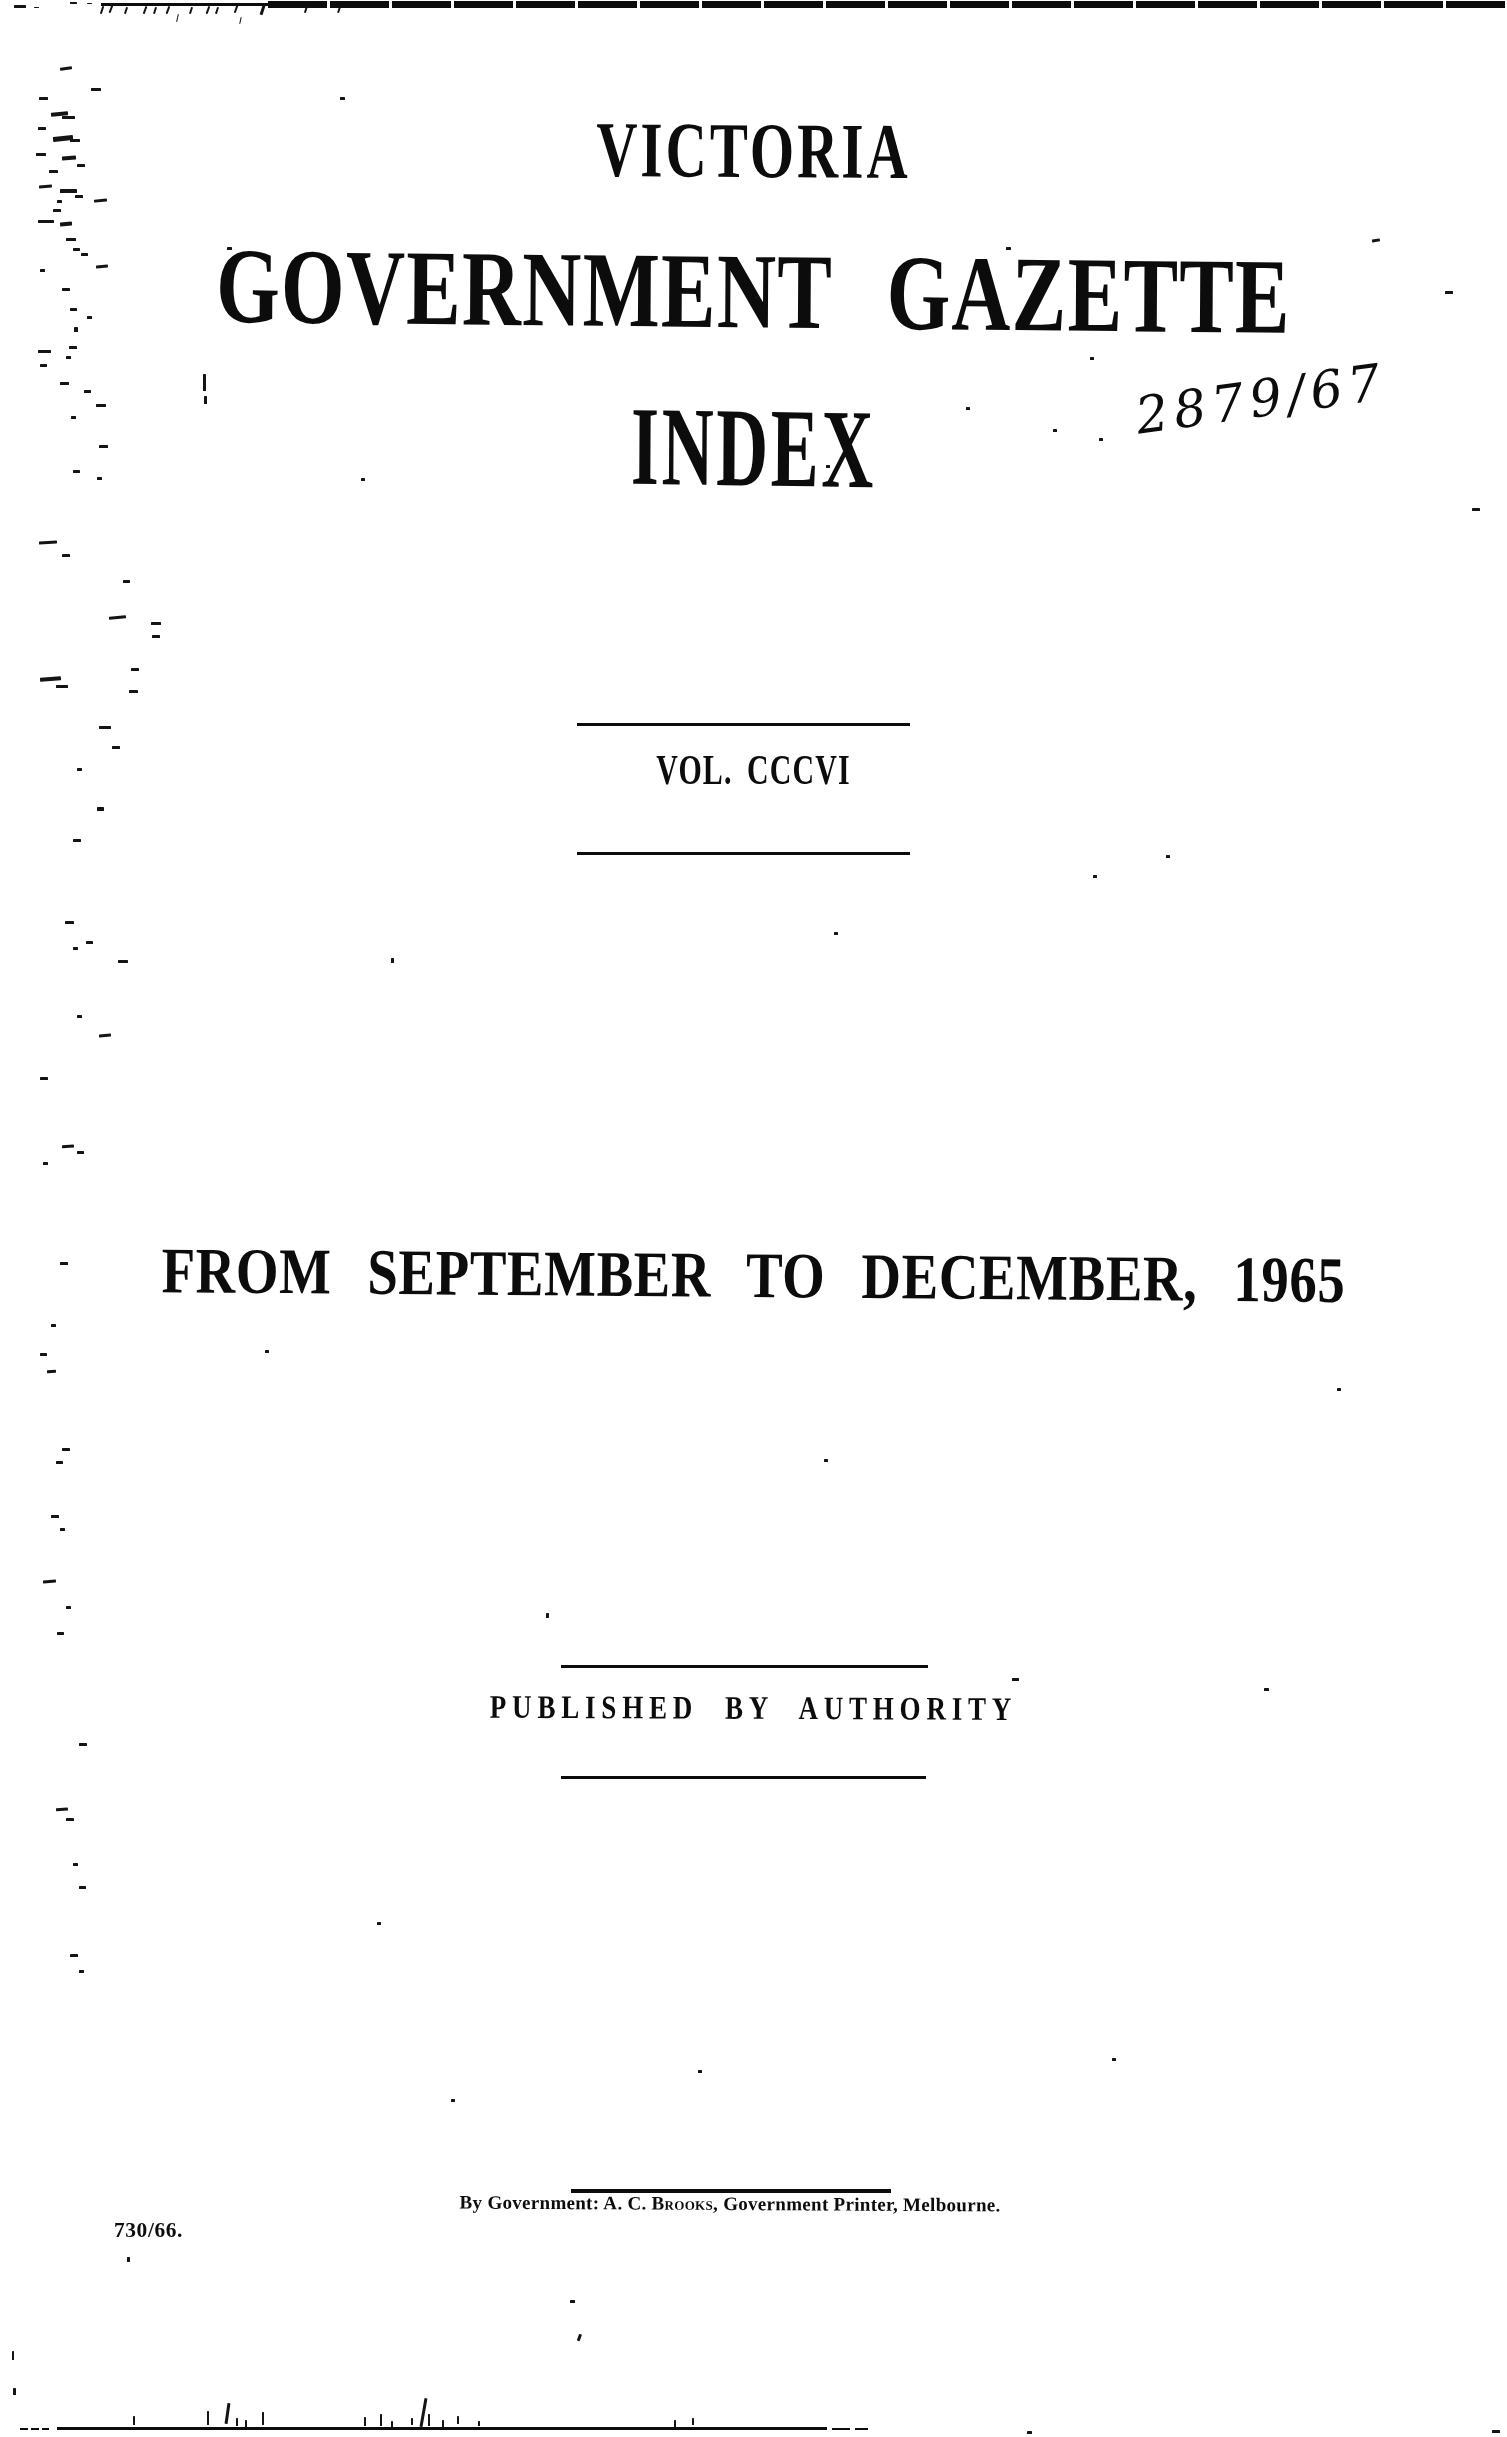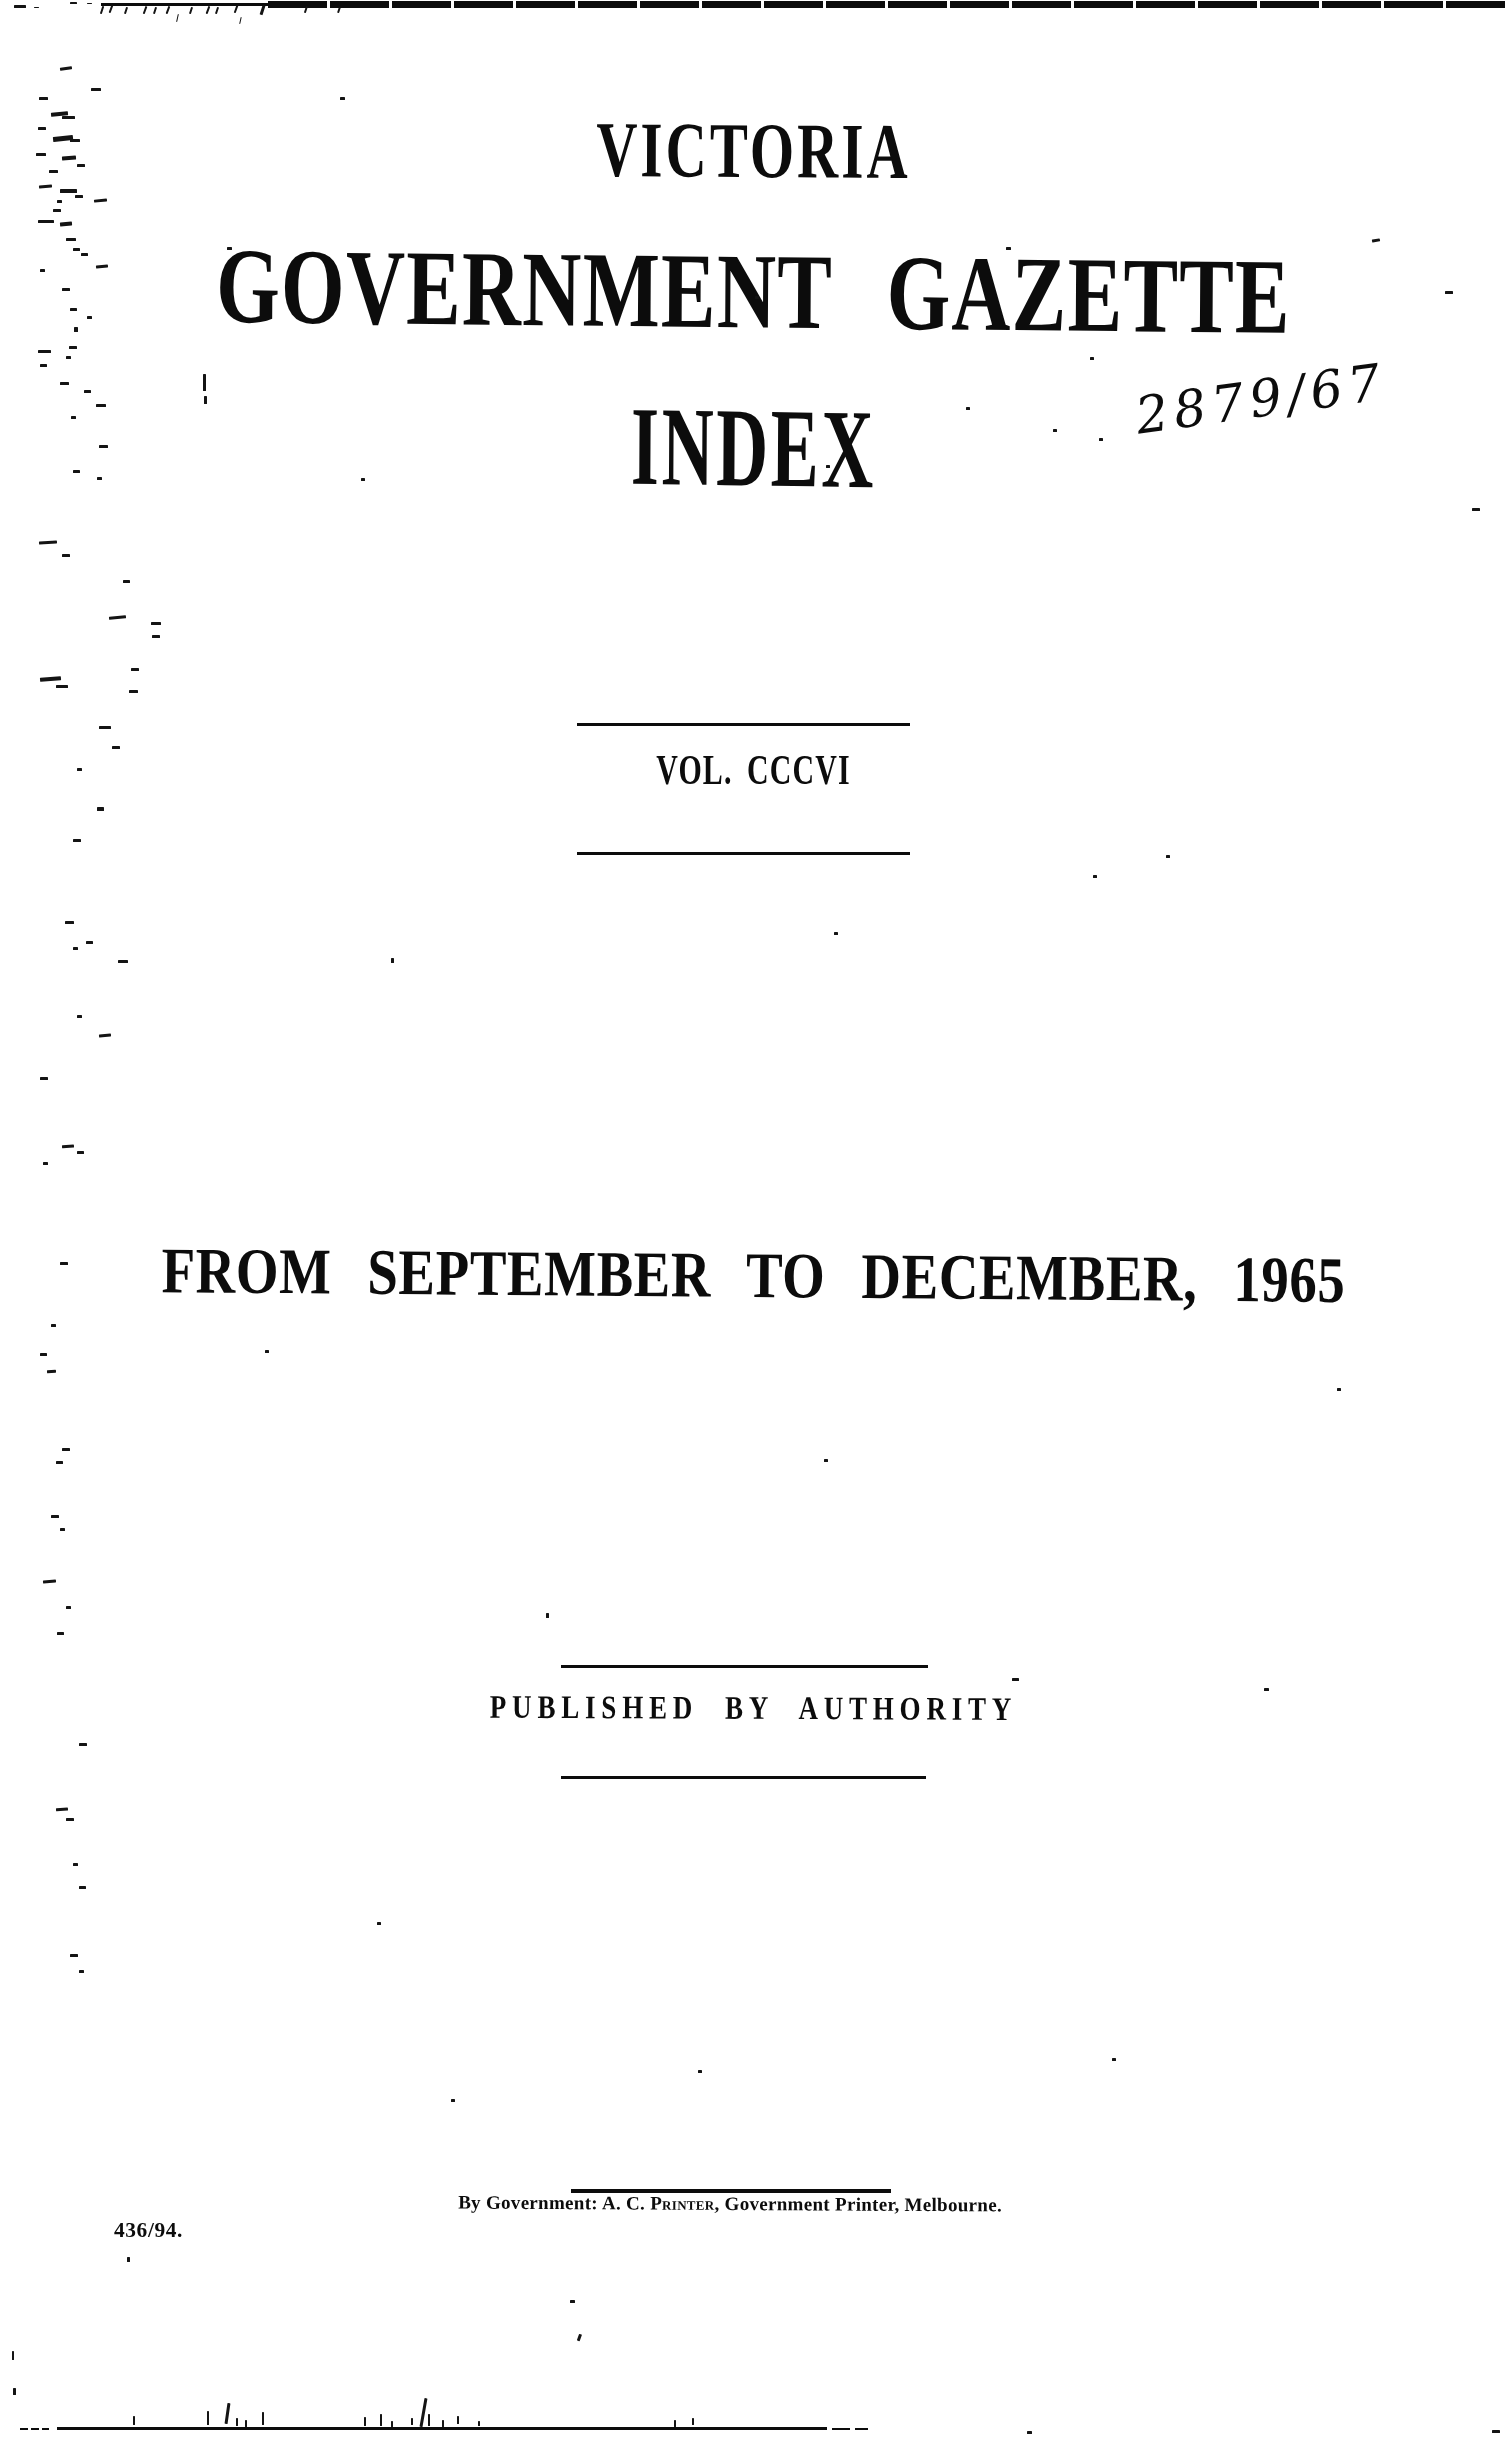--- a/index.html
+++ b/index.html
@@ -81,24 +81,24 @@
   <div class="rule" id="rule-vol-bottom"></div>
 
   <div class="line" id="date-range">FROM SEPTEMBER TO DECEMBER, 1965</div>
 
   <div class="rule" id="rule-pub-top"></div>
   <div class="line" id="published">PUBLISHED BY AUTHORITY</div>
   <div class="rule" id="rule-pub-bottom"></div>
 
   <div class="rule" id="rule-imprint"></div>
   <div class="line" id="imprint">
-    <span>By Government: A. C. </span><span class="sc">Printer</span><span>, Government Printer, Melbourne.</span>
+    <span>By Government: A. C. </span><span class="sc">Brooks</span><span>, Government Printer, Melbourne.</span>
   </div>
 
-  <div id="print-code">436/94.</div>
+  <div id="print-code">730/66.</div>
 
   <div id="edge-bottom-main"></div>
   <div id="edge-bottom-l"></div>
   <div id="edge-bottom-r"></div>
 
   <div id="artifact-layer">
       <div class="speck" style="left: 14.3px; top: 5.2px; width: 11.7px; height: 2.6px;"></div>
       <div class="speck" style="left: 34px; top: 6.5px; width: 5.2px; height: 1.9px;"></div>
       <div class="speck" style="left: 70px; top: 1.9px; width: 6.5px; height: 1.9px;"></div>
       <div class="speck" style="left: 87px; top: 2.6px; width: 5.2px; height: 1.9px;"></div>

